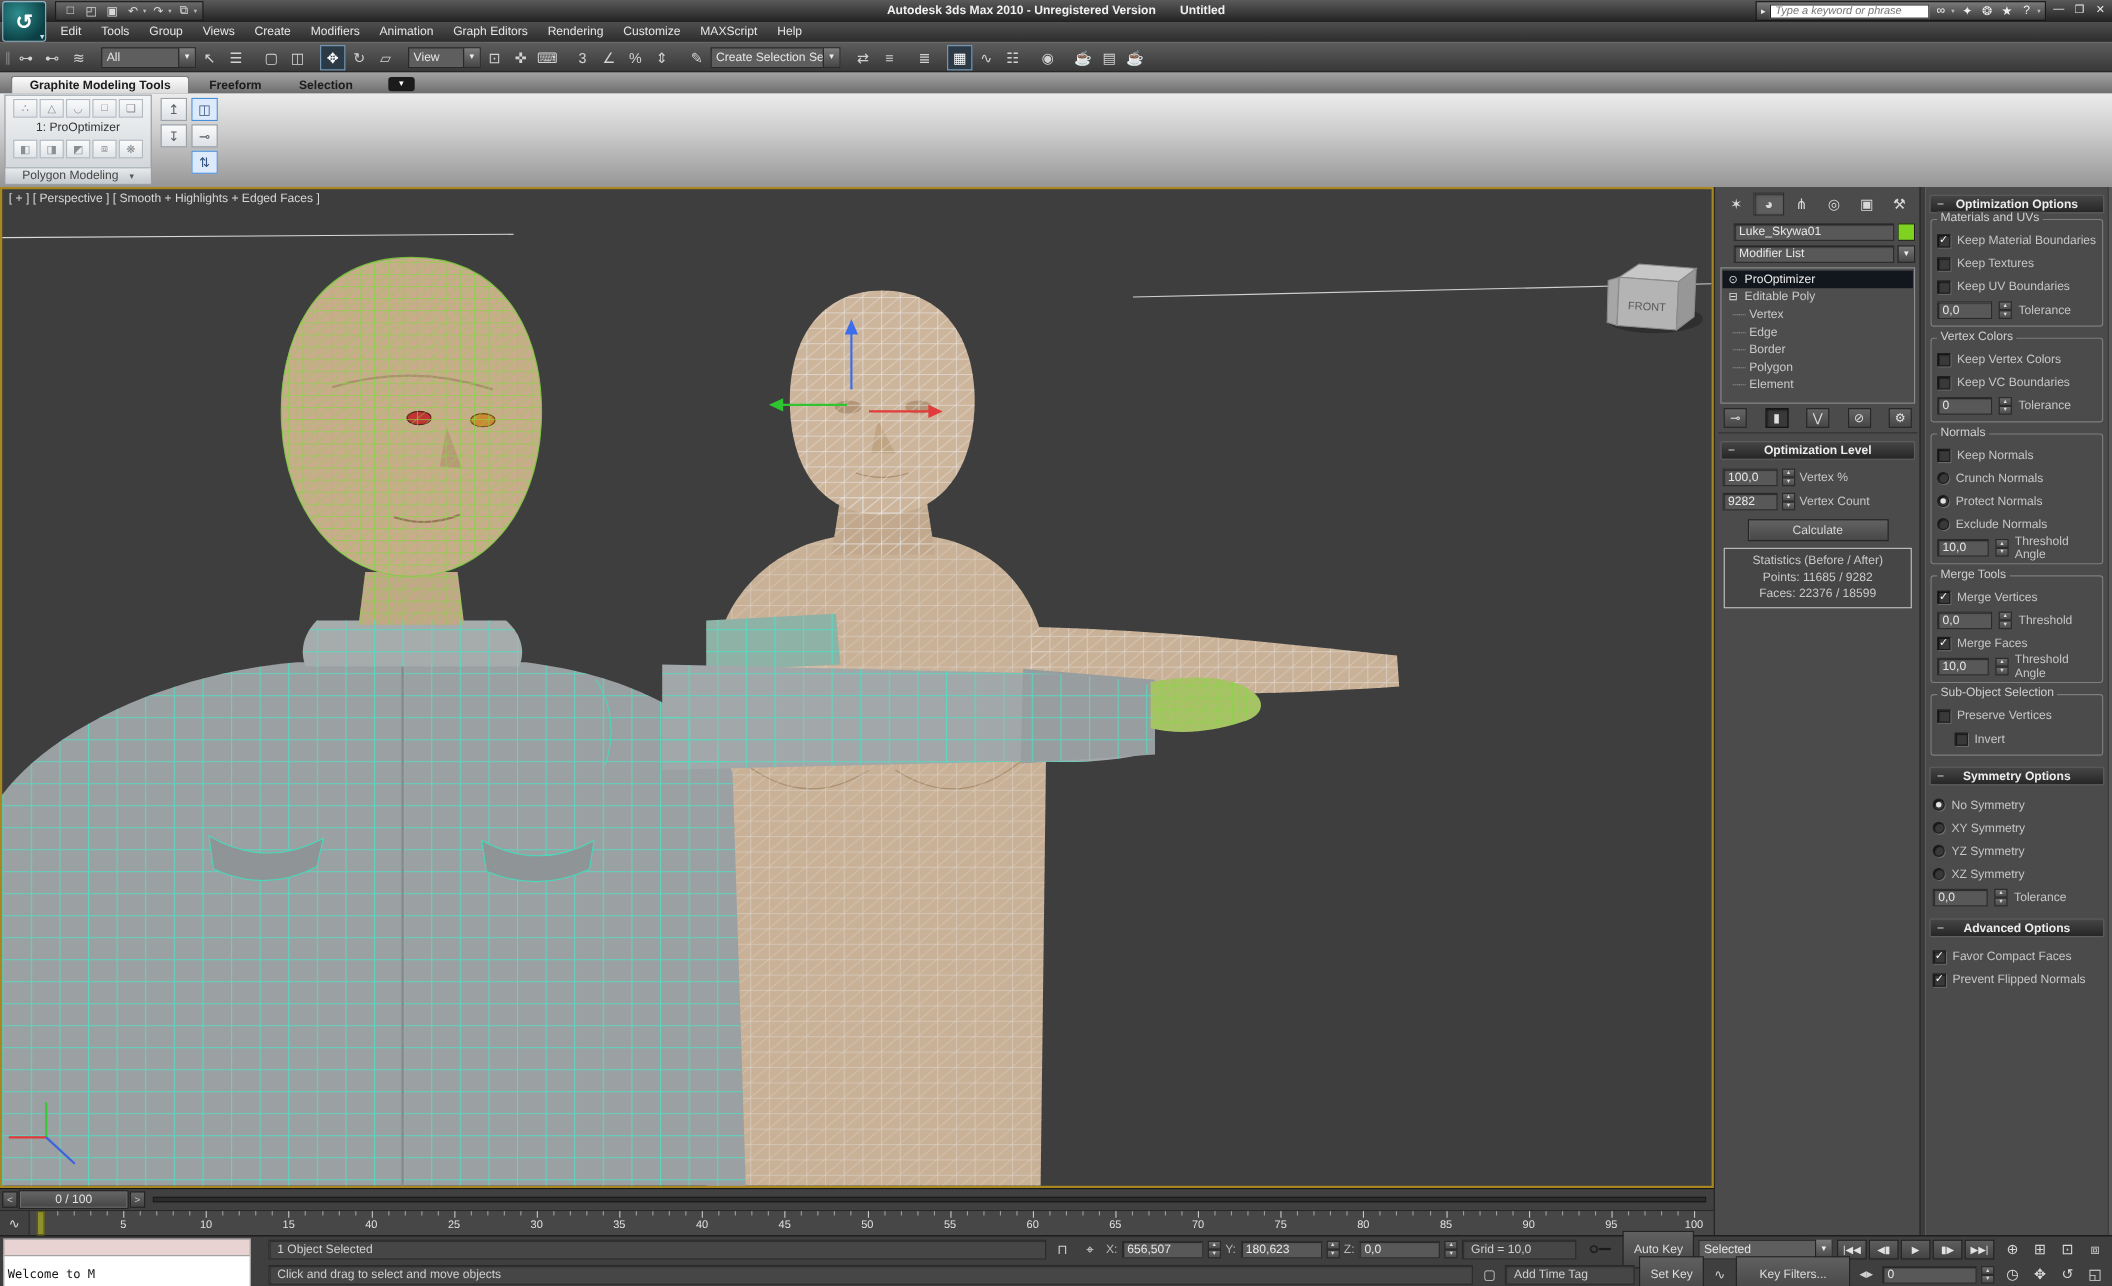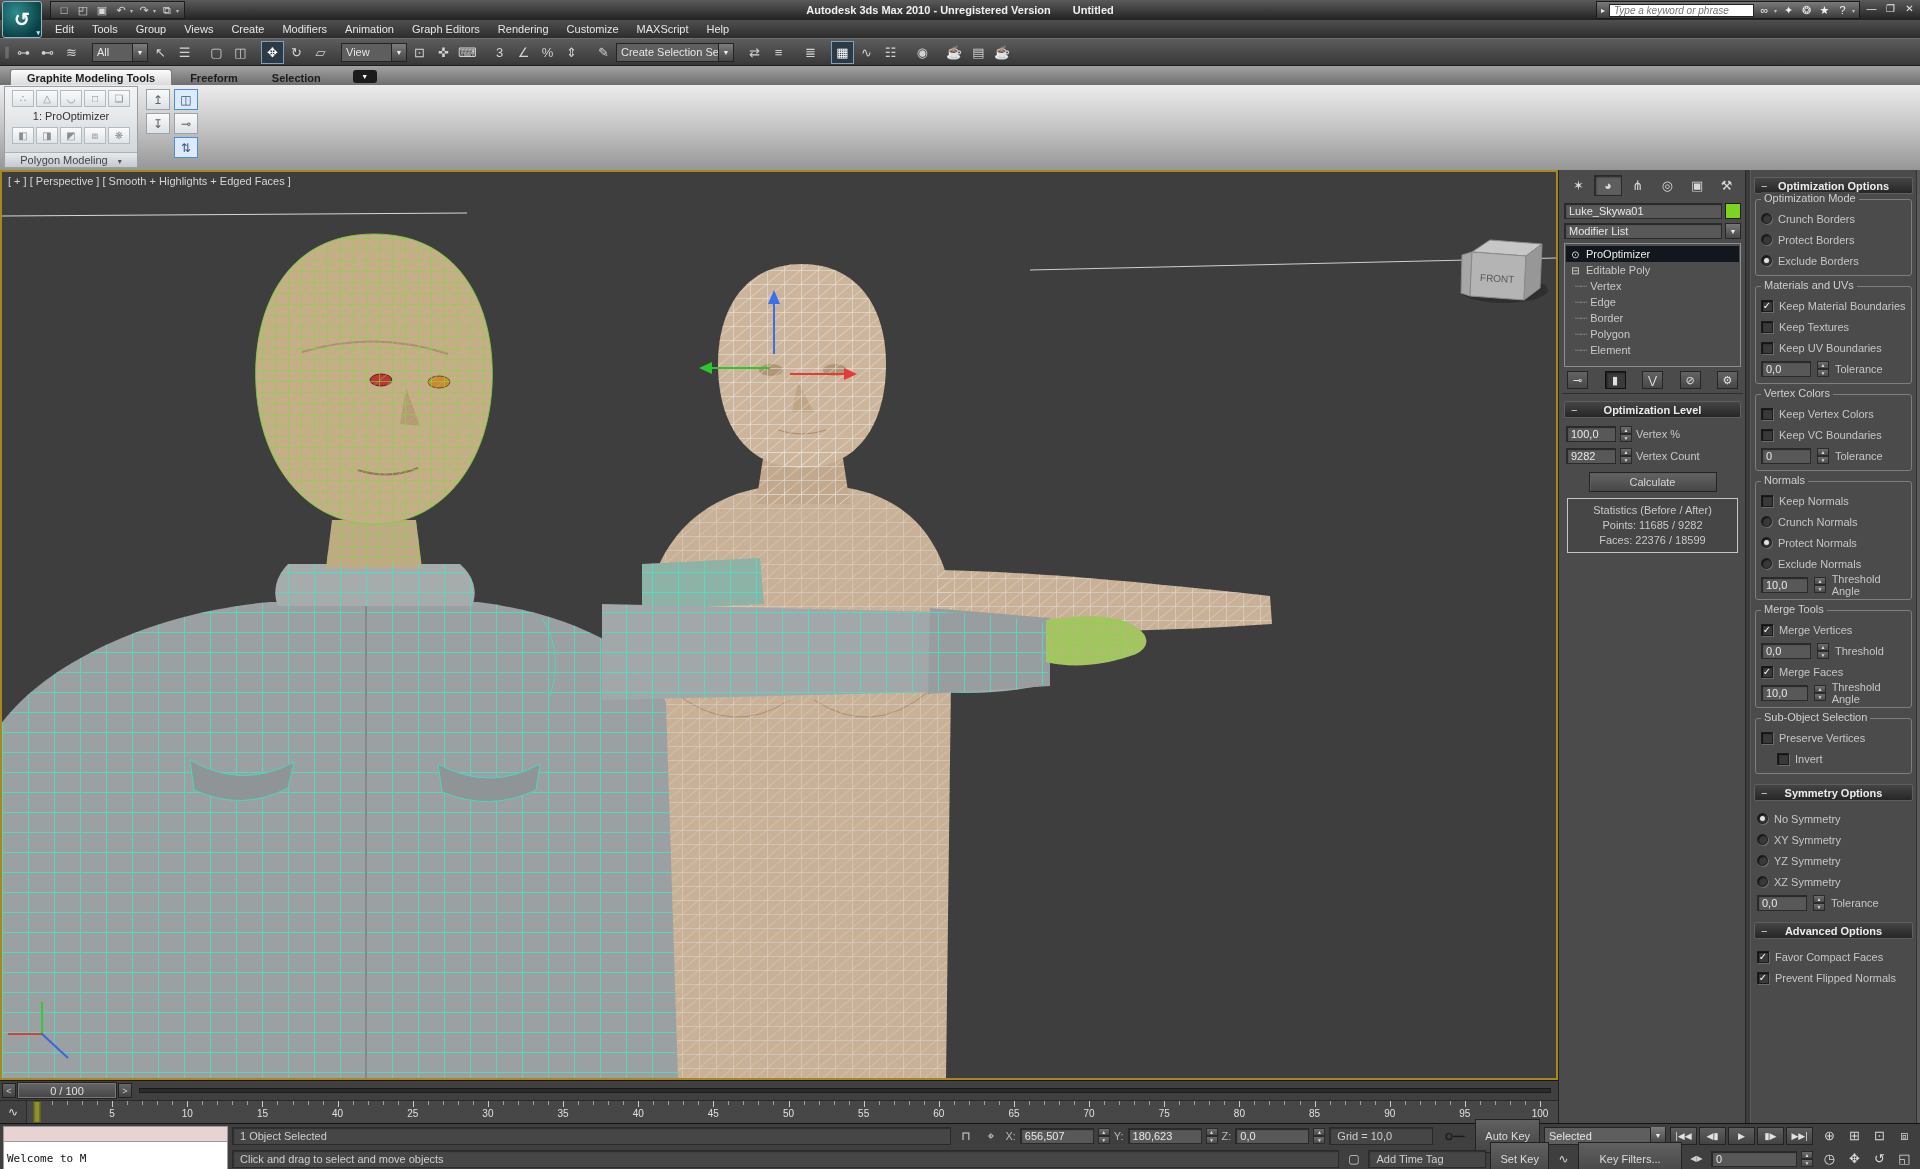--- a/index.html
+++ b/index.html
@@ -110,21 +110,21 @@
   .cmd-divider { width:6px; background:#3c3c3c; border-left:1px solid #272727; border-right:1px solid #5c5c5c; }
   .cmd-col2 { width:165px; padding:0 1px; }
   .scrollstrip { width:4px; background:#5a5a5a; border-left:1px solid #333; }
   .cmd-tabs { display:flex; gap:1px; padding:3px 2px 5px; }
   .cmd-tab { flex:1; height:21px; color:#d8d8d8; font-size:13px; display:flex; align-items:center;
     justify-content:center; border:1px solid transparent; }
   .cmd-tab.active { background:#5e5e5e; border:1px solid #2a2a2a; box-shadow:inset 1px 1px 2px #222; }
   .obj-row, .modlist-row { display:flex; align-items:center; gap:3px; margin:2px 2px 4px; }
   .field { height:16px; background:#585858; border:1px solid #2a2a2a; box-shadow:inset 1px 1px 1px #262626;
     color:#e8e8e8; display:flex; align-items:center; padding:0 4px; }
-  .grow { flex:1; }
+  .grow { flex:1;margin-left:12px; }
   .swatch { width:16px; height:16px; background:#7ed321; border:1px solid #1f1f1f; }
   .dd-arrow { width:16px; height:16px; background:linear-gradient(#777,#484848); border:1px solid #262626;
     color:#eee; font-size:7px; display:flex; align-items:center; justify-content:center; }
   .stack { margin:1px 2px; background:#4d4d4d; border:1px solid #8e8e8e; height:124px; padding:2px 1px;
     color:#c9c9c9; overflow:hidden; }
   .stack-row { height:16px; display:flex; align-items:center; gap:4px; padding:0 3px; white-space:nowrap; }
   .stack-row.sel { background:#12161d; color:#ececec; }
   .stack-icon { width:13px; text-align:center; font-size:10px; color:#ddd; }
   .tree-dots { color:#8f8f8f; letter-spacing:-1px; margin-left:6px; }
   .stack-btns { display:flex; justify-content:space-between; padding:3px 5px 4px; border-bottom:1px solid #2f2f2f; }
@@ -245,21 +245,21 @@
       <div class="menu-item">MAXScript</div>
       <div class="menu-item">Help</div>
     </div>
 
   <div class="toolbar" id="toolbar">
       <div class="tgrip">∥</div>
       <div class="tbtn">⊶</div>
       <div class="tbtn">⊷</div>
       <div class="tbtn">≋</div>
       <div class="tsep"></div>
-      <div class="tselect" style="width: 56px;">
+      <div class="tselect" style="width: 86px;">
         <span class="tsel-txt">All</span>
         <span class="tsel-arrow">▼</span>
       </div>
       <div class="tbtn">↖</div>
       <div class="tbtn">☰</div>
       <div class="tsep"></div>
       <div class="tbtn">▢</div>
       <div class="tbtn">◫</div>
       <div class="tsep"></div>
       <div class="tbtn pressed">✥</div>
@@ -653,35 +653,20 @@
           <div>Faces: 22376 / 18599</div>
         </div>
       </div>
       <div class="cmd-divider"></div>
       <div class="cmd-col2" id="optCol">
           <div class="rollout-h">
             <span class="minus">−</span>
             <span>Optimization Options</span>
           </div>
           <div class="grp">
-            <div class="grp-title">Optimization Mode</div>
-            <div class="opt-row">
-              <span class="radio"></span>
-              <span>Crunch Borders</span>
-            </div>
-            <div class="opt-row">
-              <span class="radio"></span>
-              <span>Protect Borders</span>
-            </div>
-            <div class="opt-row">
-              <span class="radio on"></span>
-              <span>Exclude Borders</span>
-            </div>
-          </div>
-          <div class="grp">
             <div class="grp-title">Materials and UVs</div>
             <div class="opt-row">
               <span class="check on"></span>
               <span>Keep Material Boundaries</span>
             </div>
             <div class="opt-row">
               <span class="check"></span>
               <span>Keep Textures</span>
             </div>
             <div class="opt-row">

